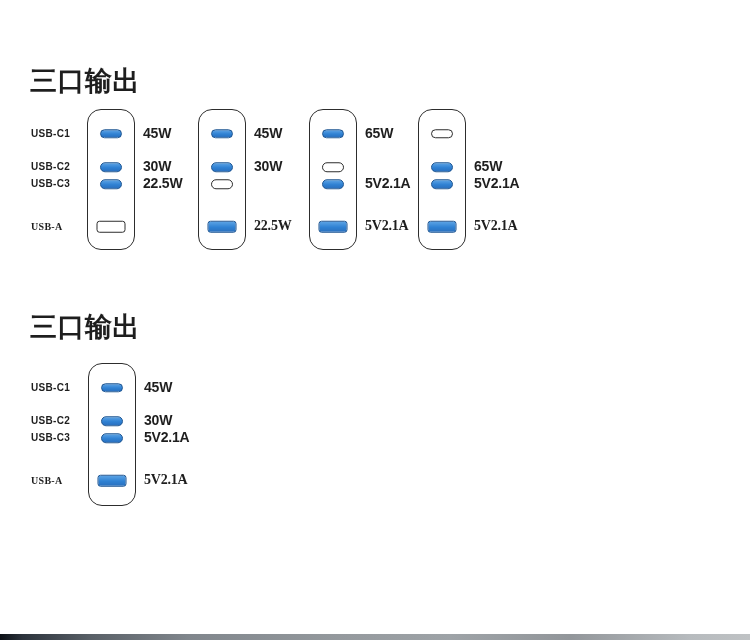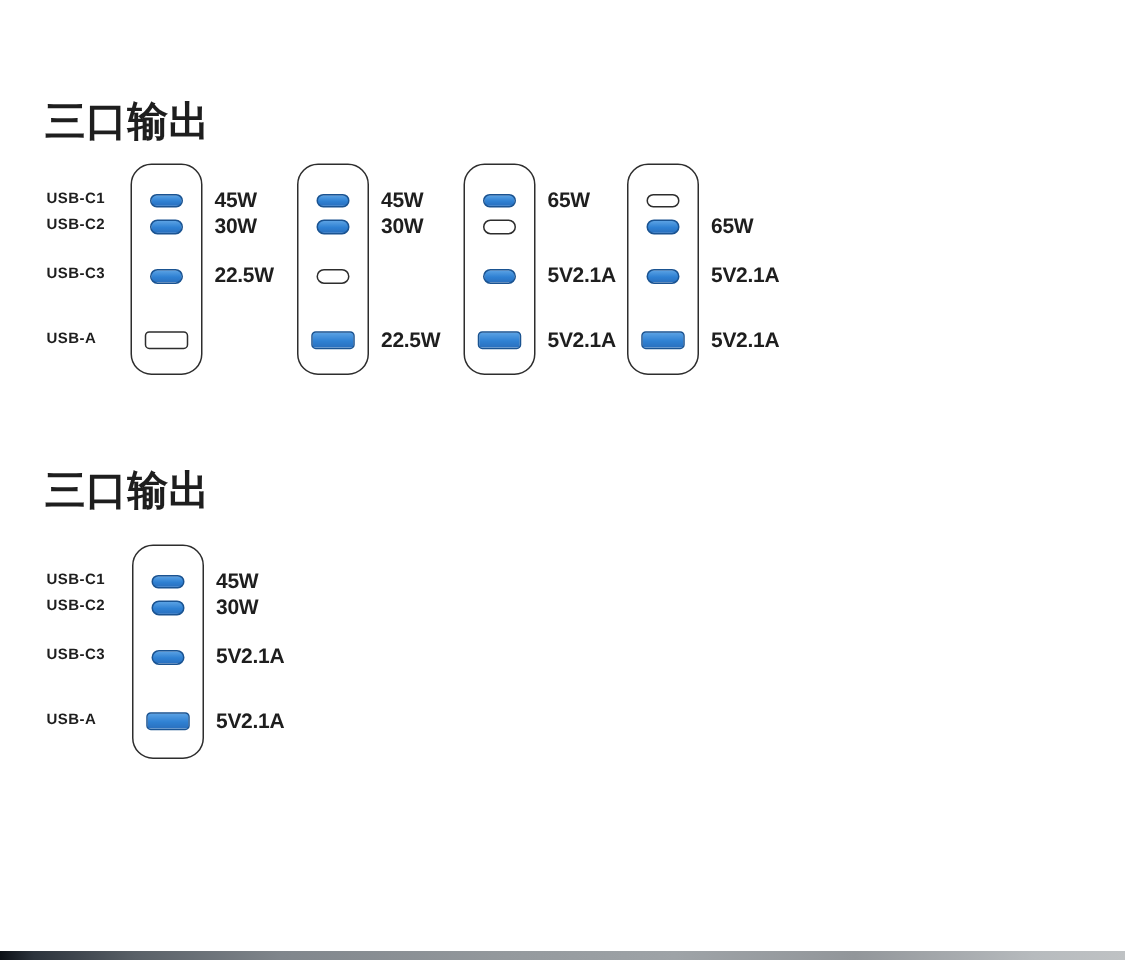--- a/index.html
+++ b/index.html
@@ -56,23 +56,23 @@
   .port-value {
     position: absolute; left: 56px;
     transform: translateY(-50%);
     font-size: 14px; font-weight: 700;
     letter-spacing: -0.2px;
     color: var(--text-dark, #1e1e1e);
     white-space: nowrap;
   }
   
   .r0 { top: 23.5px; }
-  .r1 { top: 41px; }
+  .r1 { top: 57px; }
   .r2 { top: 74px; }
-  .r3 { top: 116.5px; }
+  .r3 { top: 116.5px; font-family: Liberation Serif, serif; }
   .bottom-strip {
     position: absolute; left: 0; bottom: 0;
     width: 100%; height: 6px;
     background: linear-gradient(90deg,
       #0c1016 0%, #2c333c 3%, #596067 12%, #80868c 25%,
       #94999d 45%, #9ea3a7 60%, #92969a 76%, #b7bbbe 92%, #bfc2c4 100%);
   }
 </style>
 </head>
 <body style="--port-active-fill: #2f81d3; --port-active-border: #1a5391; --port-inactive-fill: #ffffff; --outline-dark: #2d2d2d; --text-dark: #1e1e1e; --background: #ffffff;">

